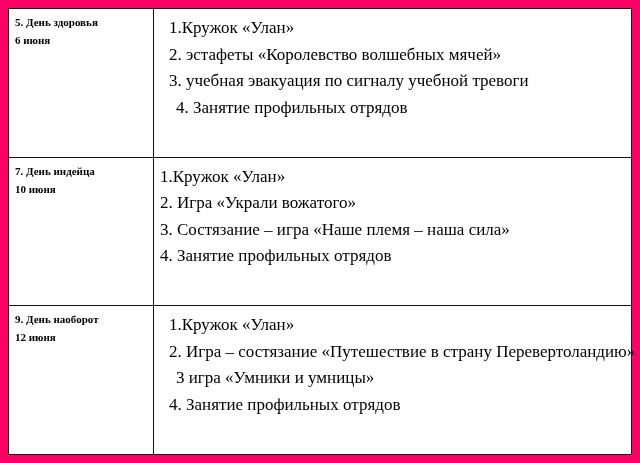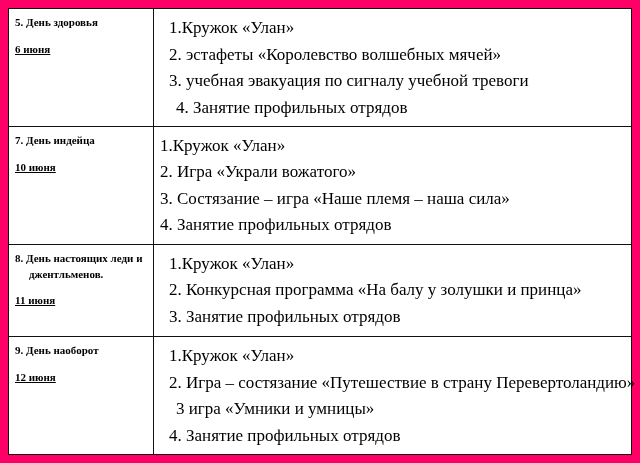--- a/index.html
+++ b/index.html
@@ -53,22 +53,21 @@
   td.actcell {
     font-size: 17px;
     line-height: 1.5;
     color: #000000;
   }
   .daytitle {
     display: block;
   }
   .daydate {
     display: block;
-    margin-top: 11px;
-    text-decoration: underline;
+    margin-top: 2px;
   }
   .act-list {
     margin: 0;
     padding: 0;
     list-style: none;
   }
   .act-list li {
     margin: 0 0 1px 0;
     padding: 0;
     white-space: nowrap;
@@ -119,33 +118,20 @@
           <td class="actcell">
             <ul class="act-list ind-0">
               <li>1.Кружок «Улан»</li>
               <li>2. Игра «Украли вожатого»</li>
               <li>3. Состязание – игра  «Наше племя – наша сила»</li>
               <li>4. Занятие  профильных отрядов</li>
             </ul>
           </td>
         </tr>
 
-        <tr class="row-h4">
-          <td class="daycell">
-            <span class="daytitle hang">8.    День настоящих леди и джентльменов.</span>
-            <span class="daydate">11 июня</span>
-          </td>
-          <td class="actcell">
-            <ul class="act-list ind-1">
-              <li>1.Кружок «Улан»</li>
-              <li>2.  Конкурсная программа «На балу у золушки и принца»</li>
-              <li>3. Занятие  профильных отрядов</li>
-            </ul>
-          </td>
-        </tr>
 
         <tr class="row-h5">
           <td class="daycell">
             <span class="daytitle hang">9.    День наоборот</span>
             <span class="daydate">12 июня</span>
           </td>
           <td class="actcell">
             <ul class="act-list ind-1">
               <li>1.Кружок «Улан»</li>
               <li>2.  Игра – состязание «Путешествие в страну Перевертоландию»</li>

